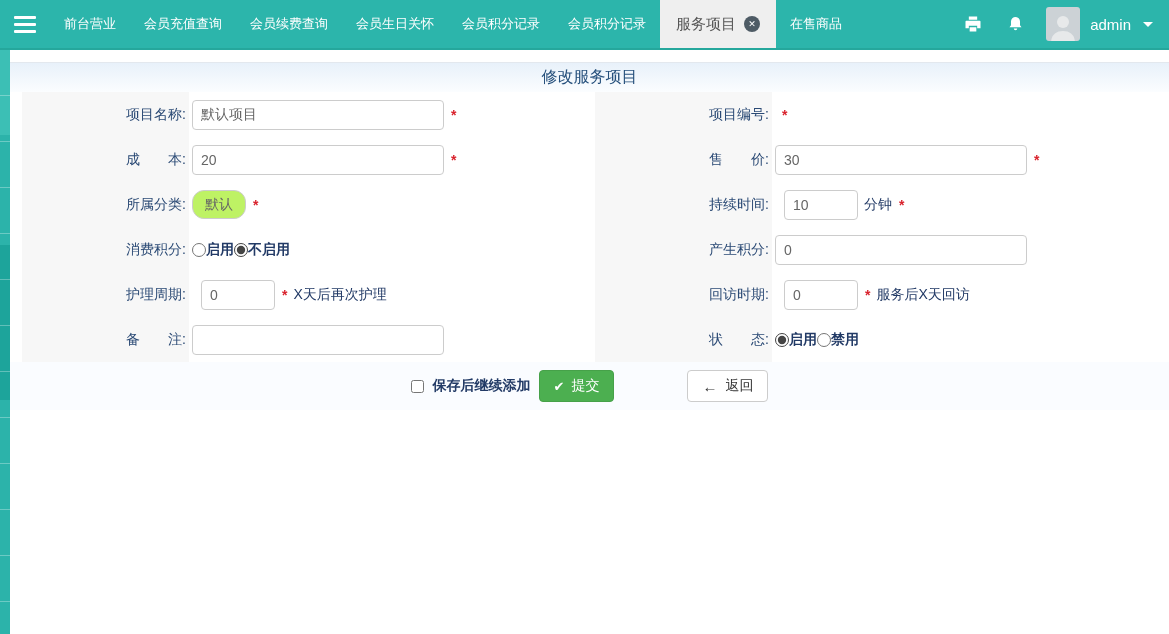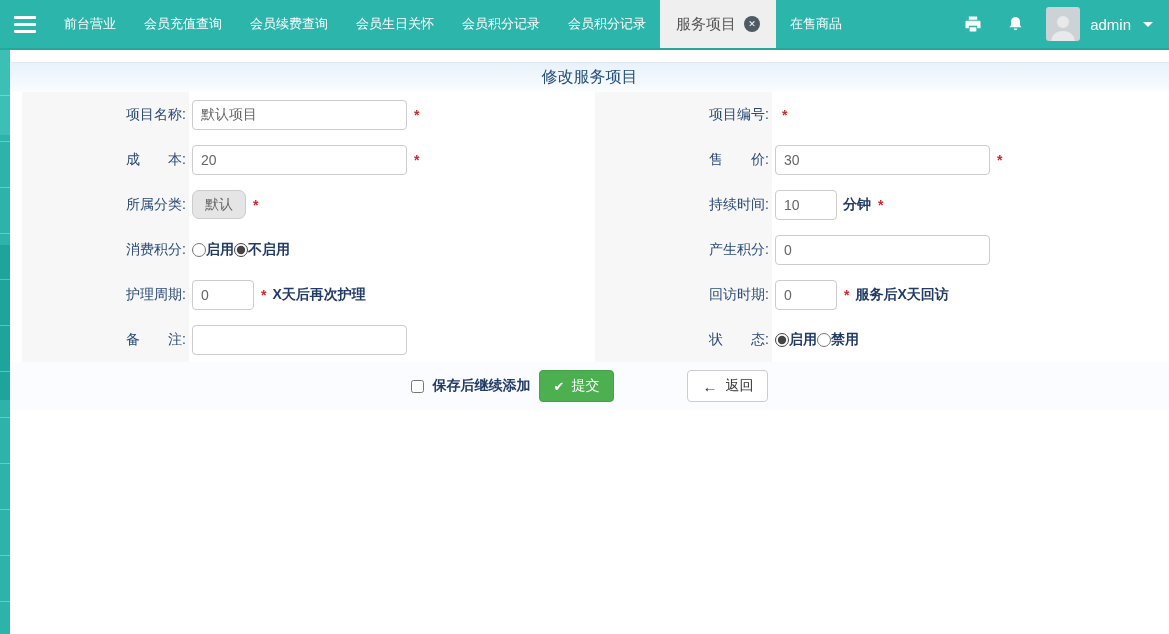--- a/index.html
+++ b/index.html
@@ -40,27 +40,27 @@
   .top-gap { height:12px; background:#fff; }
   .title-band { height:30px; display:flex; align-items:center; justify-content:center;
     background:linear-gradient(#e8f1fa,#fbfdff); border-top:1px solid #e3e8ee;
     color:#26507c; font-size:16px; }
 
   .form-table { display:grid; grid-template-columns:167px 406px 177px 1fr;padding-left:12px; }
   .lbl { height:45px; background:#f7f7f7; display:flex; align-items:center;
     justify-content:flex-end; padding-right:3px; color:#2b4a75; font-size:14px; }
   .fld { height:45px; display:flex; align-items:center; padding-left:3px; }
   .inp { height:30px; border:1px solid #ccc; border-radius:4px; padding:0 8px;
-    font-size:14px; color:#666; width:215px; outline:none;
+    font-size:14px; color:#666; width:252px; outline:none;
     font-family:"Liberation Sans","DejaVu Sans",sans-serif; }
-  .inp.narrow { width:62px; }
+  .inp.narrow { width:74px;margin-left:9px; }
   .star { color:#d9232d; font-weight:bold; margin-left:7px; font-size:14px; }
-  .bold-note { color:#223a66; font-weight:bold; font-size:14px; margin-left:6px; white-space:nowrap; }
-  .cat-btn { height:29px; padding:0 12px; background:#e5e5e5; border:1px solid #ccc;
-    border-radius:7px; color:#666; font-size:14px; cursor:pointer; }
+  .bold-note { color:#223a66; font-weight:normal; font-size:14px; margin-left:6px; white-space:nowrap; }
+  .cat-btn { height:29px; padding:0 12px; background:#bef264; border:1px solid #ccc;
+    border-radius:12px; color:#666; font-size:14px; cursor:pointer; }
   .radio-group { display:flex; align-items:center; }
   .radio-opt { display:flex; align-items:center; color:#223a66; font-weight:bold;
     font-size:14px; cursor:pointer; }
   .radio-opt input { margin:0; width:14px; height:14px; accent-color:#444; cursor:pointer; }
 
   .footer-band { height:48px; background:#fafcff; display:flex; align-items:center;
     justify-content:center; }
   .chk-label { display:flex; align-items:center; gap:9px; color:#223a66; font-weight:bold;
     font-size:14px; cursor:pointer; margin-right:8px; }
   .chk-label input { width:13px; height:13px; margin:0; cursor:pointer; }

